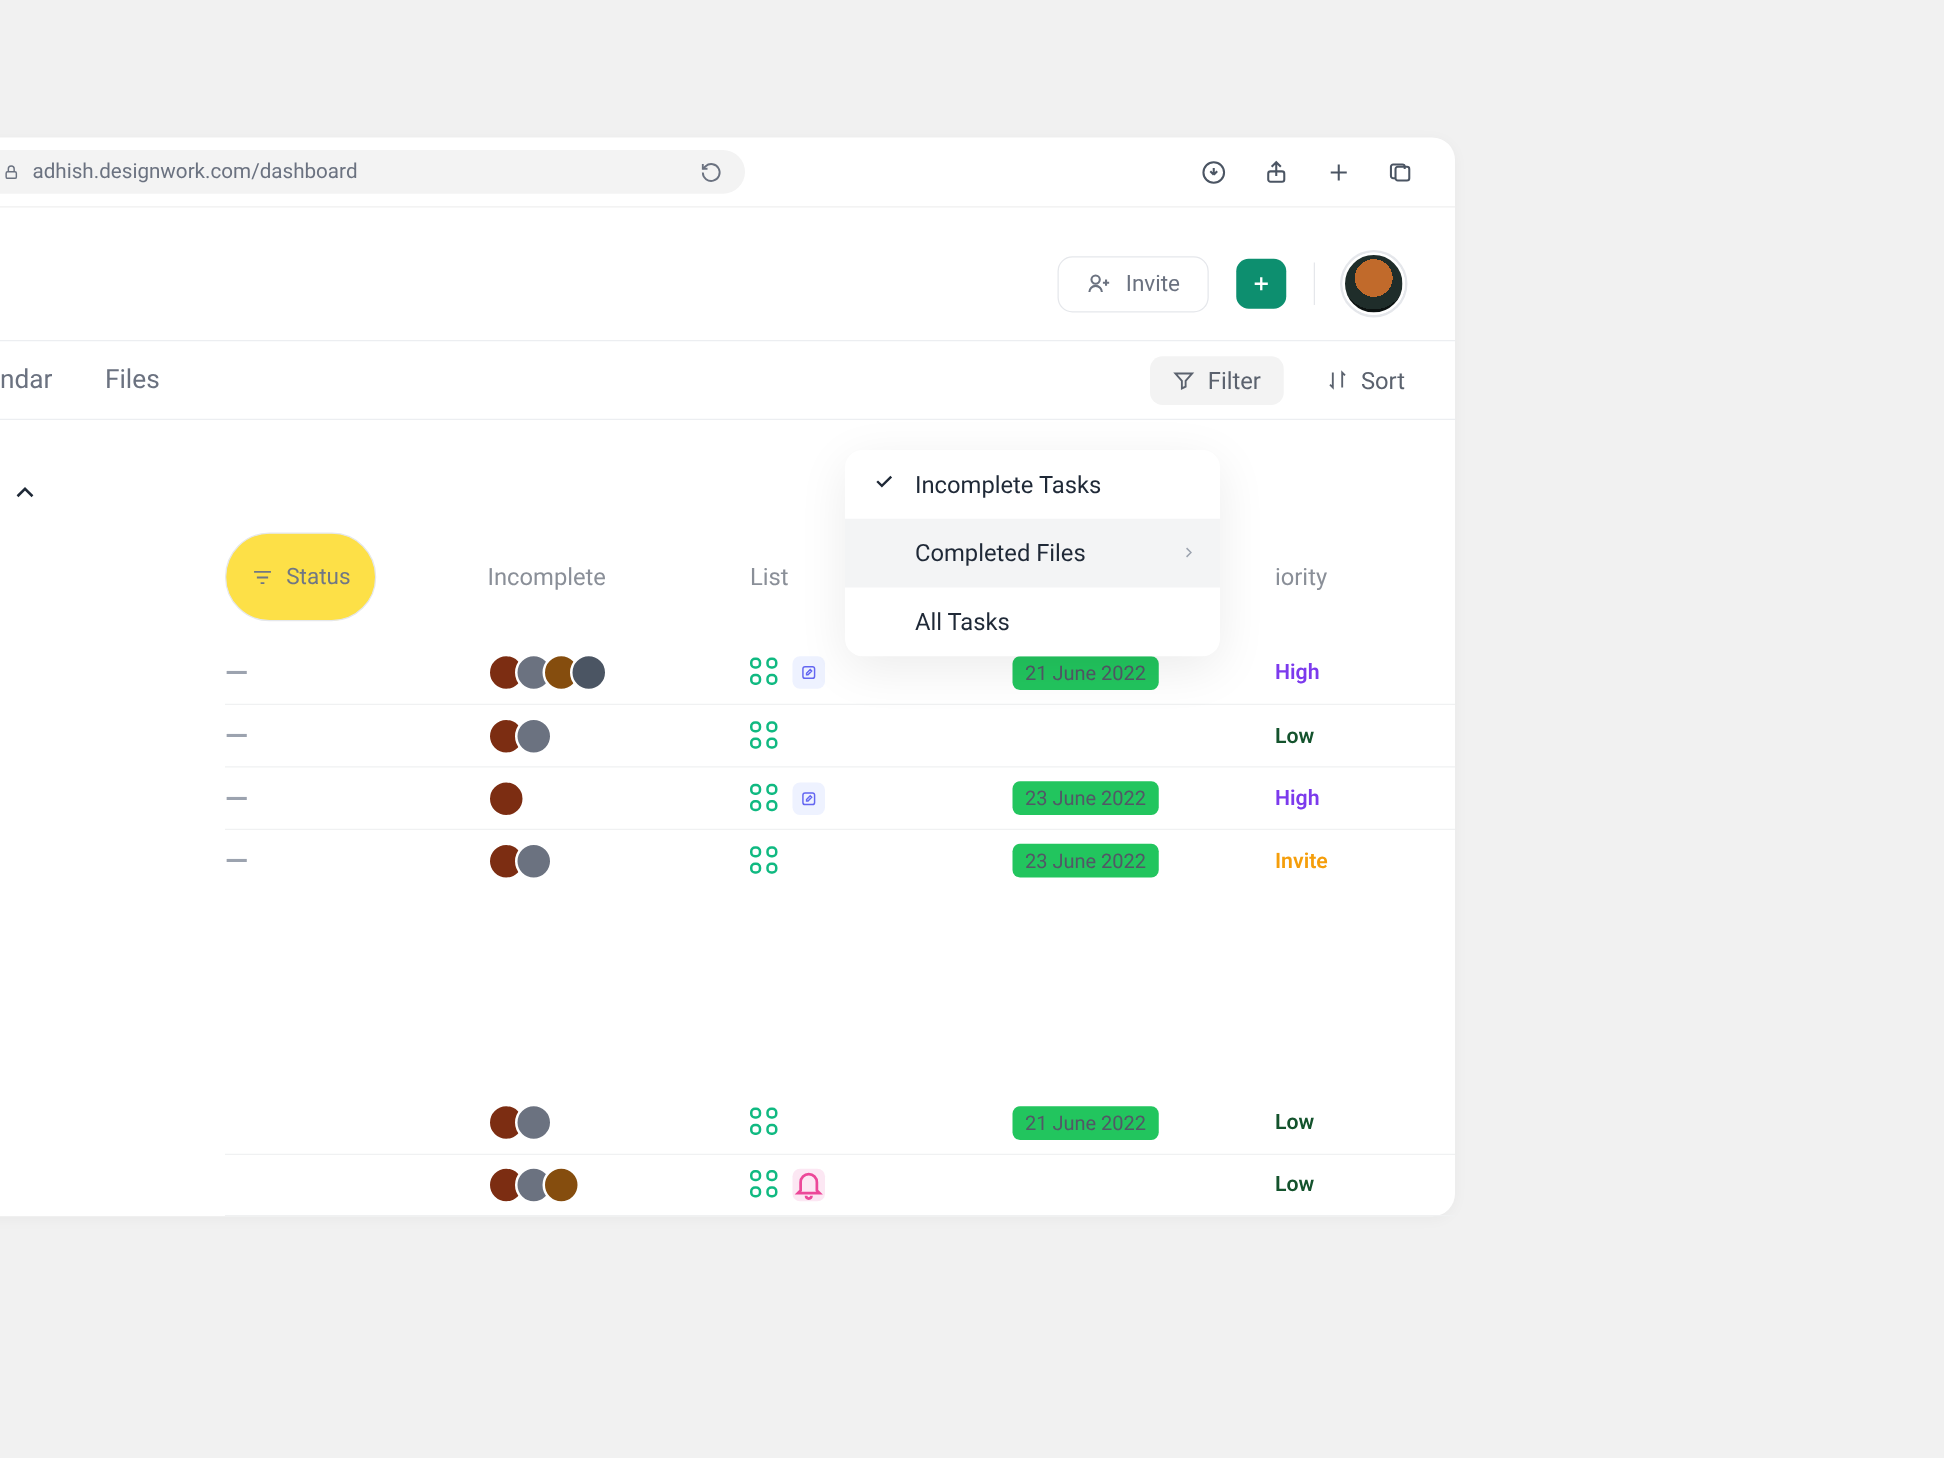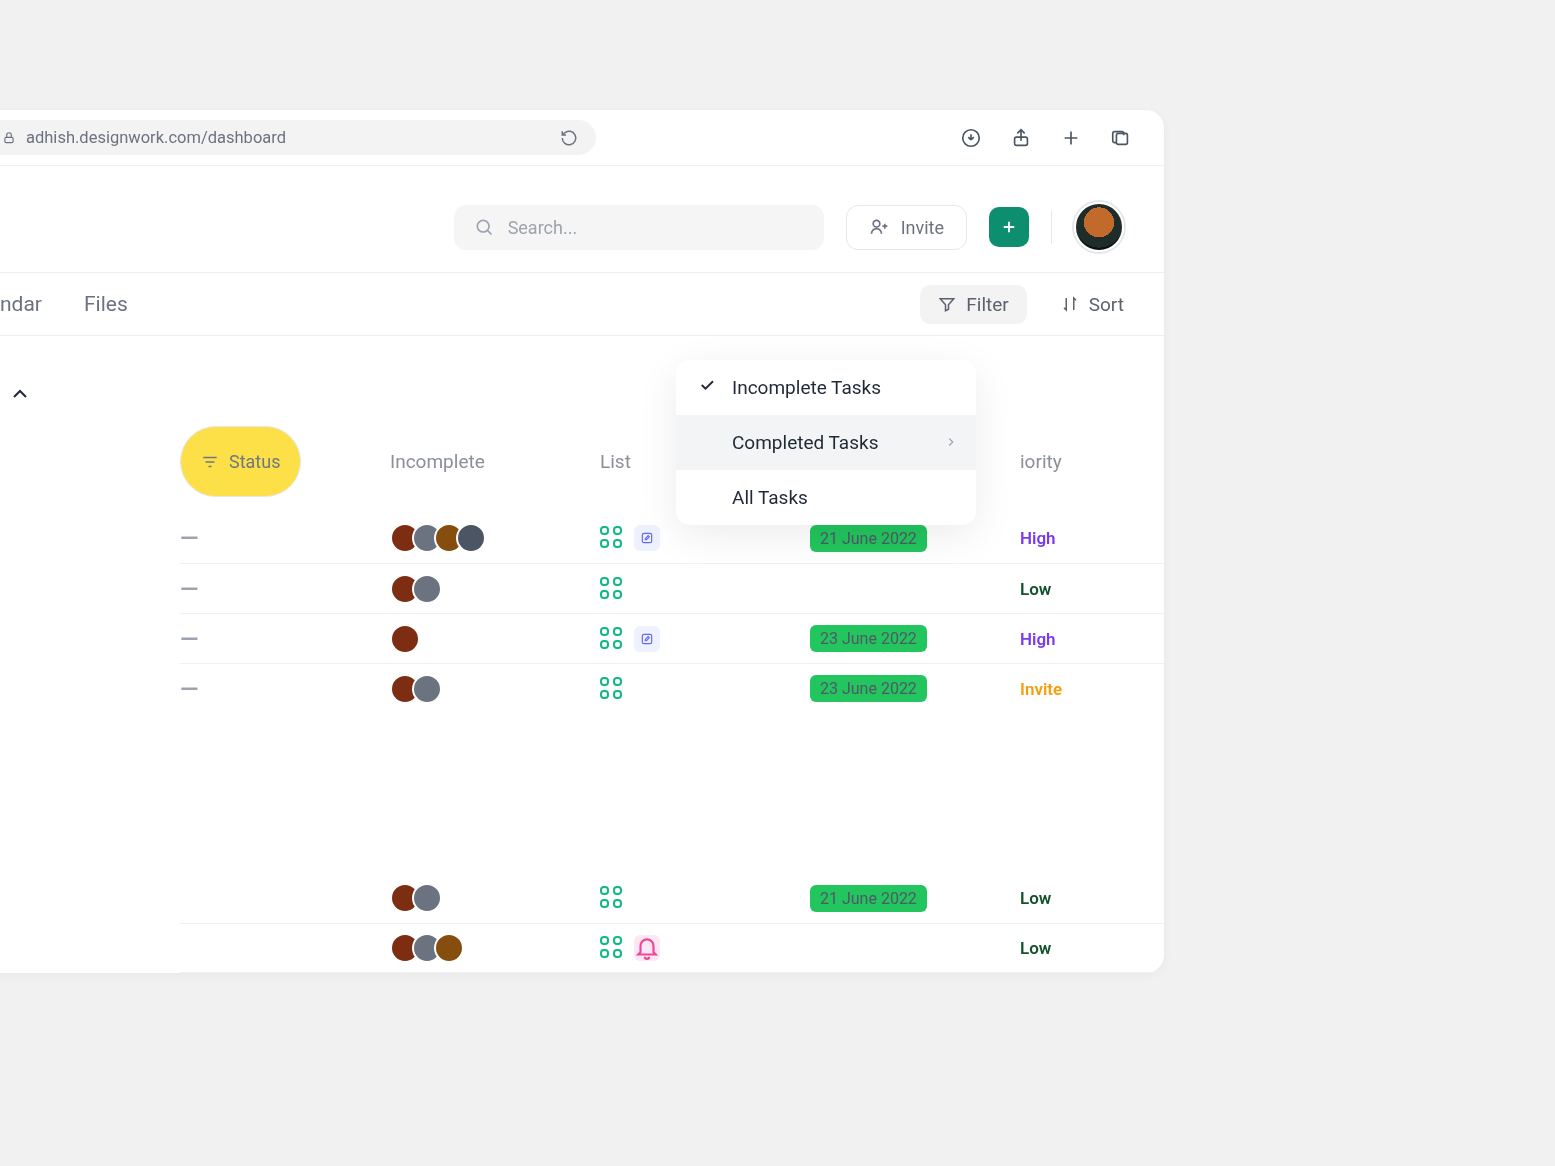--- a/index.html
+++ b/index.html
@@ -299,27 +299,20 @@
           <path d="M12 5v14M5 12h14"></path>
         </svg>
       <svg viewBox="0 0 24 24" fill="none" stroke-width="1.8">
           <rect x="7" y="7" width="12" height="12" rx="2"></rect>
           <path d="M7 17H5a2 2 0 0 1-2-2V7a2 2 0 0 1 2-2h8a2 2 0 0 1 2 2v2"></path>
         </svg>
     </div>
   </div>
 
   <div class="app-header">
-    <div class="search-box">
-      <svg viewBox="0 0 24 24" fill="none" stroke-width="2">
-          <circle cx="11" cy="11" r="7"></circle>
-          <path d="m21 21-4.3-4.3"></path>
-        </svg>
-      <span>Search...</span>
-    </div>
     <div class="invite-btn">
       <svg viewBox="0 0 24 24" fill="none" stroke-width="2">
           <circle cx="9" cy="8" r="4"></circle>
           <path d="M3 20a6 6 0 0 1 12 0"></path>
           <path d="M19 8v6M16 11h6"></path>
         </svg>
       <span>Invite</span>
     </div>
     <div class="add-btn">
       <svg viewBox="0 0 24 24" fill="none" stroke-width="2.5">
@@ -510,21 +503,21 @@
 
   <div class="filter-menu">
     <div class="item">
       <span class="check"><svg viewBox="0 0 24 24" fill="none" stroke-width="2.5">
             <path d="m5 12 5 5L20 7"></path>
           </svg></span>
       <span>Incomplete Tasks</span>
     </div>
     <div class="item hover">
       <span style="width:18px"></span>
-      <span>Completed Tasks</span>
+      <span>Completed Files</span>
       <span class="chev"><svg viewBox="0 0 24 24" fill="none" stroke-width="2">
             <path d="m9 6 6 6-6 6"></path>
           </svg></span>
     </div>
     <div class="item">
       <span style="width:18px"></span>
       <span>All Tasks</span>
     </div>
   </div>
 

